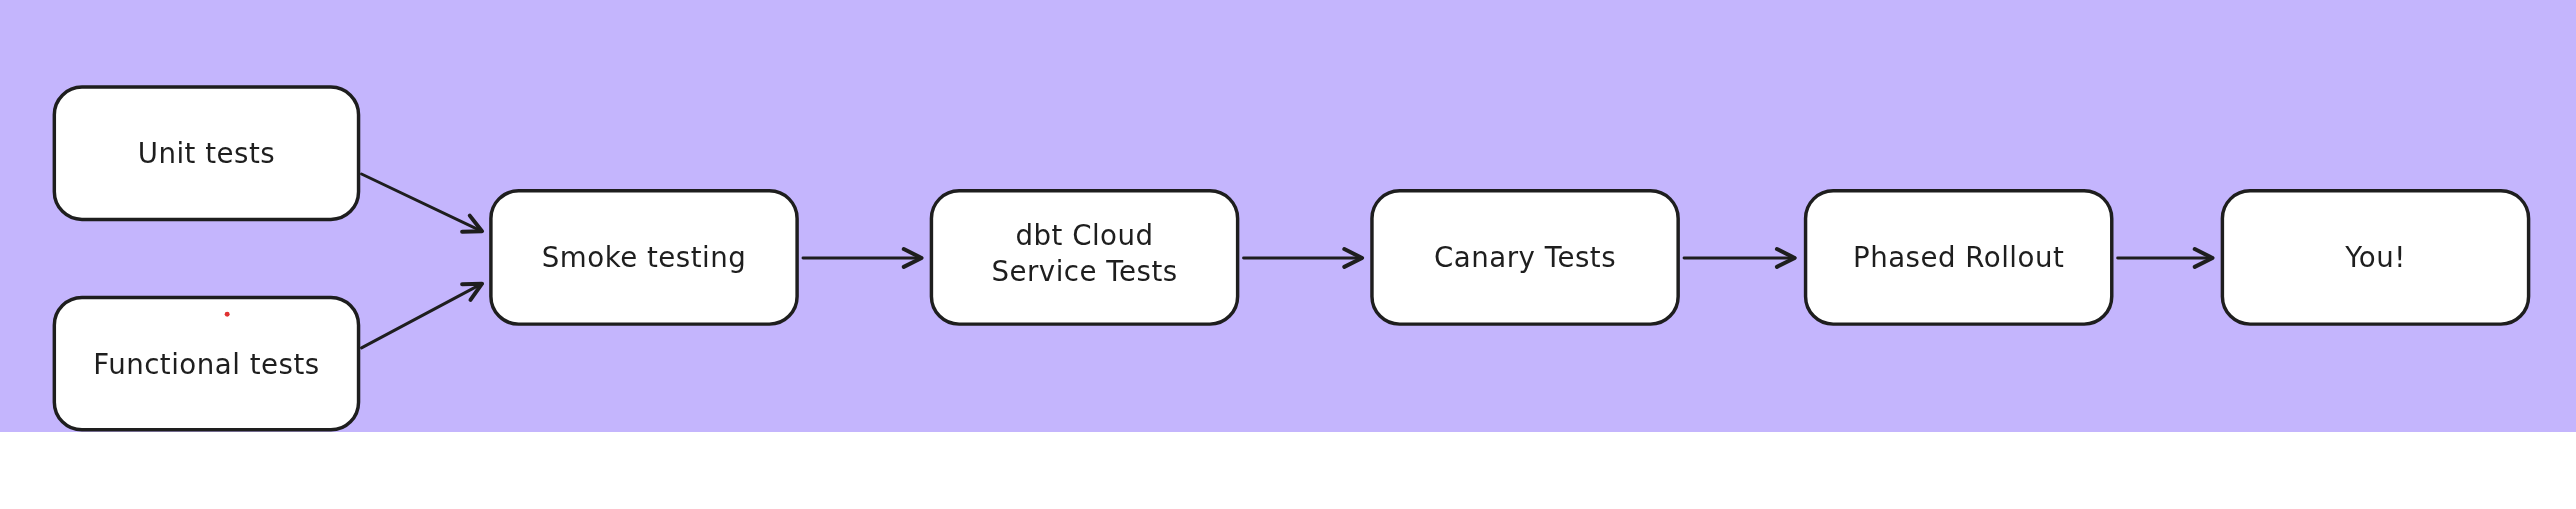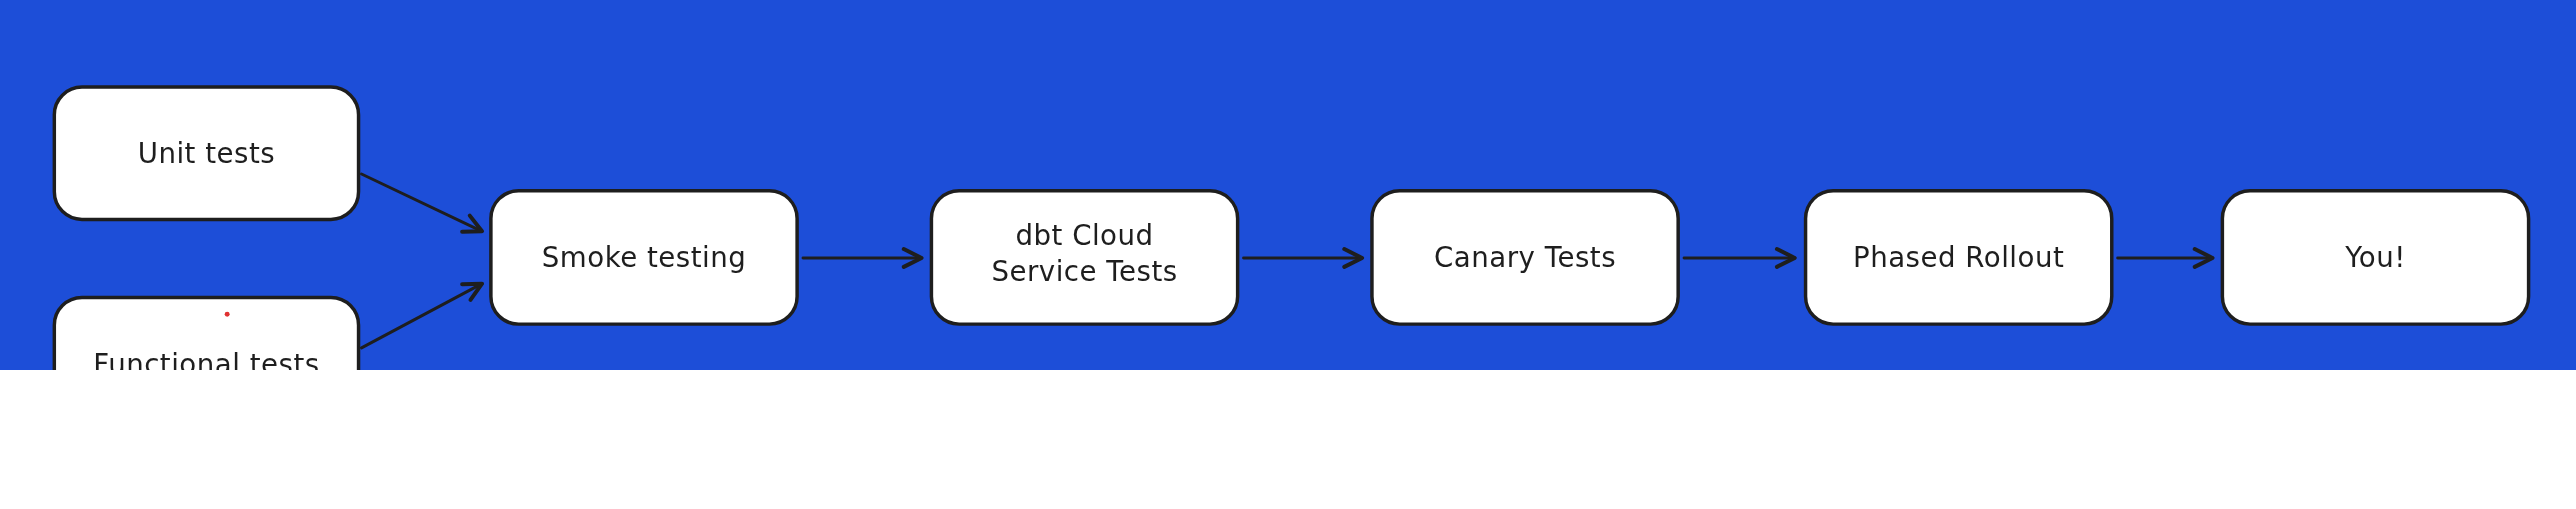--- a/index.html
+++ b/index.html
@@ -4,22 +4,22 @@
 <style>
   html, body {
     margin: 0;
     padding: 0;
     background: #ffffff;
     font-family: "DejaVu Sans", sans-serif;
   }
   .canvas {
     position: relative;
     width: 2576px;
-    height: 370px;
-    background: #1d4ed8;
+    height: 432px;
+    background: #c4b5fd;
     overflow: hidden;
   }
   svg { display: block; }
   .node-box {
     fill: #ffffff;
     stroke: #1e1e1e;
     stroke-width: 3.5;
   }
   .node-label {
     fill: #1e1e1e;

